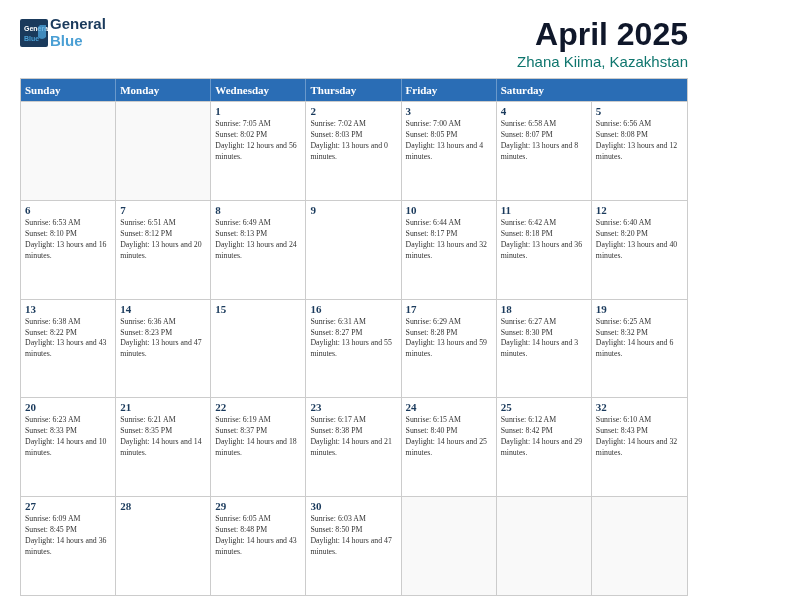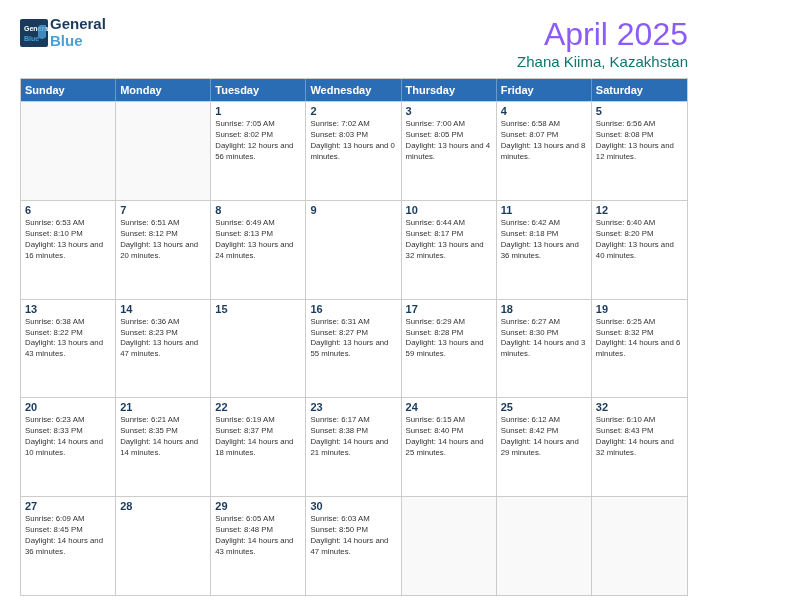--- a/index.html
+++ b/index.html
@@ -30,32 +30,33 @@
     .logo-icon {
       width: 28px;
       height: 28px;
       margin-right: 2px;
     }
     .title-area {
       text-align: right;
     }
     .main-title {
       font-size: 32px;
-      font-weight: normal;
-      color: #8b5cf6;
+      font-weight: bold;
+      color: #0f172a;
     }
     .subtitle {
       font-size: 15px;
       color: #0f766e;
     }
     .calendar {
       flex: 1;
       display: flex;
       flex-direction: column;
       border: 1px solid #ccc;
+      font-family: Liberation Serif, serif;
     }
     .cal-header {
       display: grid;
       grid-template-columns: repeat(7, 1fr);
       background: #2a6db5;
     }
     .cal-header-cell {
       color: #fff;
       font-size: 11px;
       font-weight: bold;
@@ -118,21 +119,20 @@
     <div class="title-area">
       <div class="main-title">April 2025</div>
       <div class="subtitle">Zhana Kiima, Kazakhstan</div>
     </div>
   </div>
 
   <div class="calendar">
     <div class="cal-header" id="cal-header">
         <div class="cal-header-cell">Sunday</div>
         <div class="cal-header-cell">Monday</div>
-        <div class="cal-header-cell">Tuesday</div>
         <div class="cal-header-cell">Wednesday</div>
         <div class="cal-header-cell">Thursday</div>
         <div class="cal-header-cell">Friday</div>
         <div class="cal-header-cell">Saturday</div>
       </div>
     <div class="cal-body" id="cal-body">
         <div class="cal-row">
           <div class="cal-cell empty"></div>
           <div class="cal-cell empty"></div>
           <div class="cal-cell">

